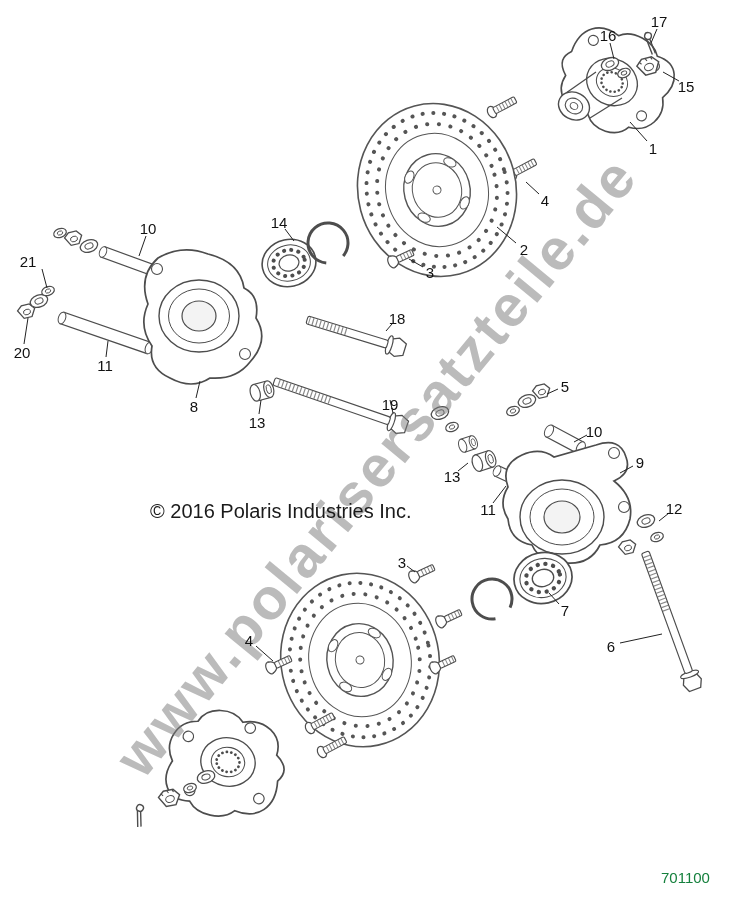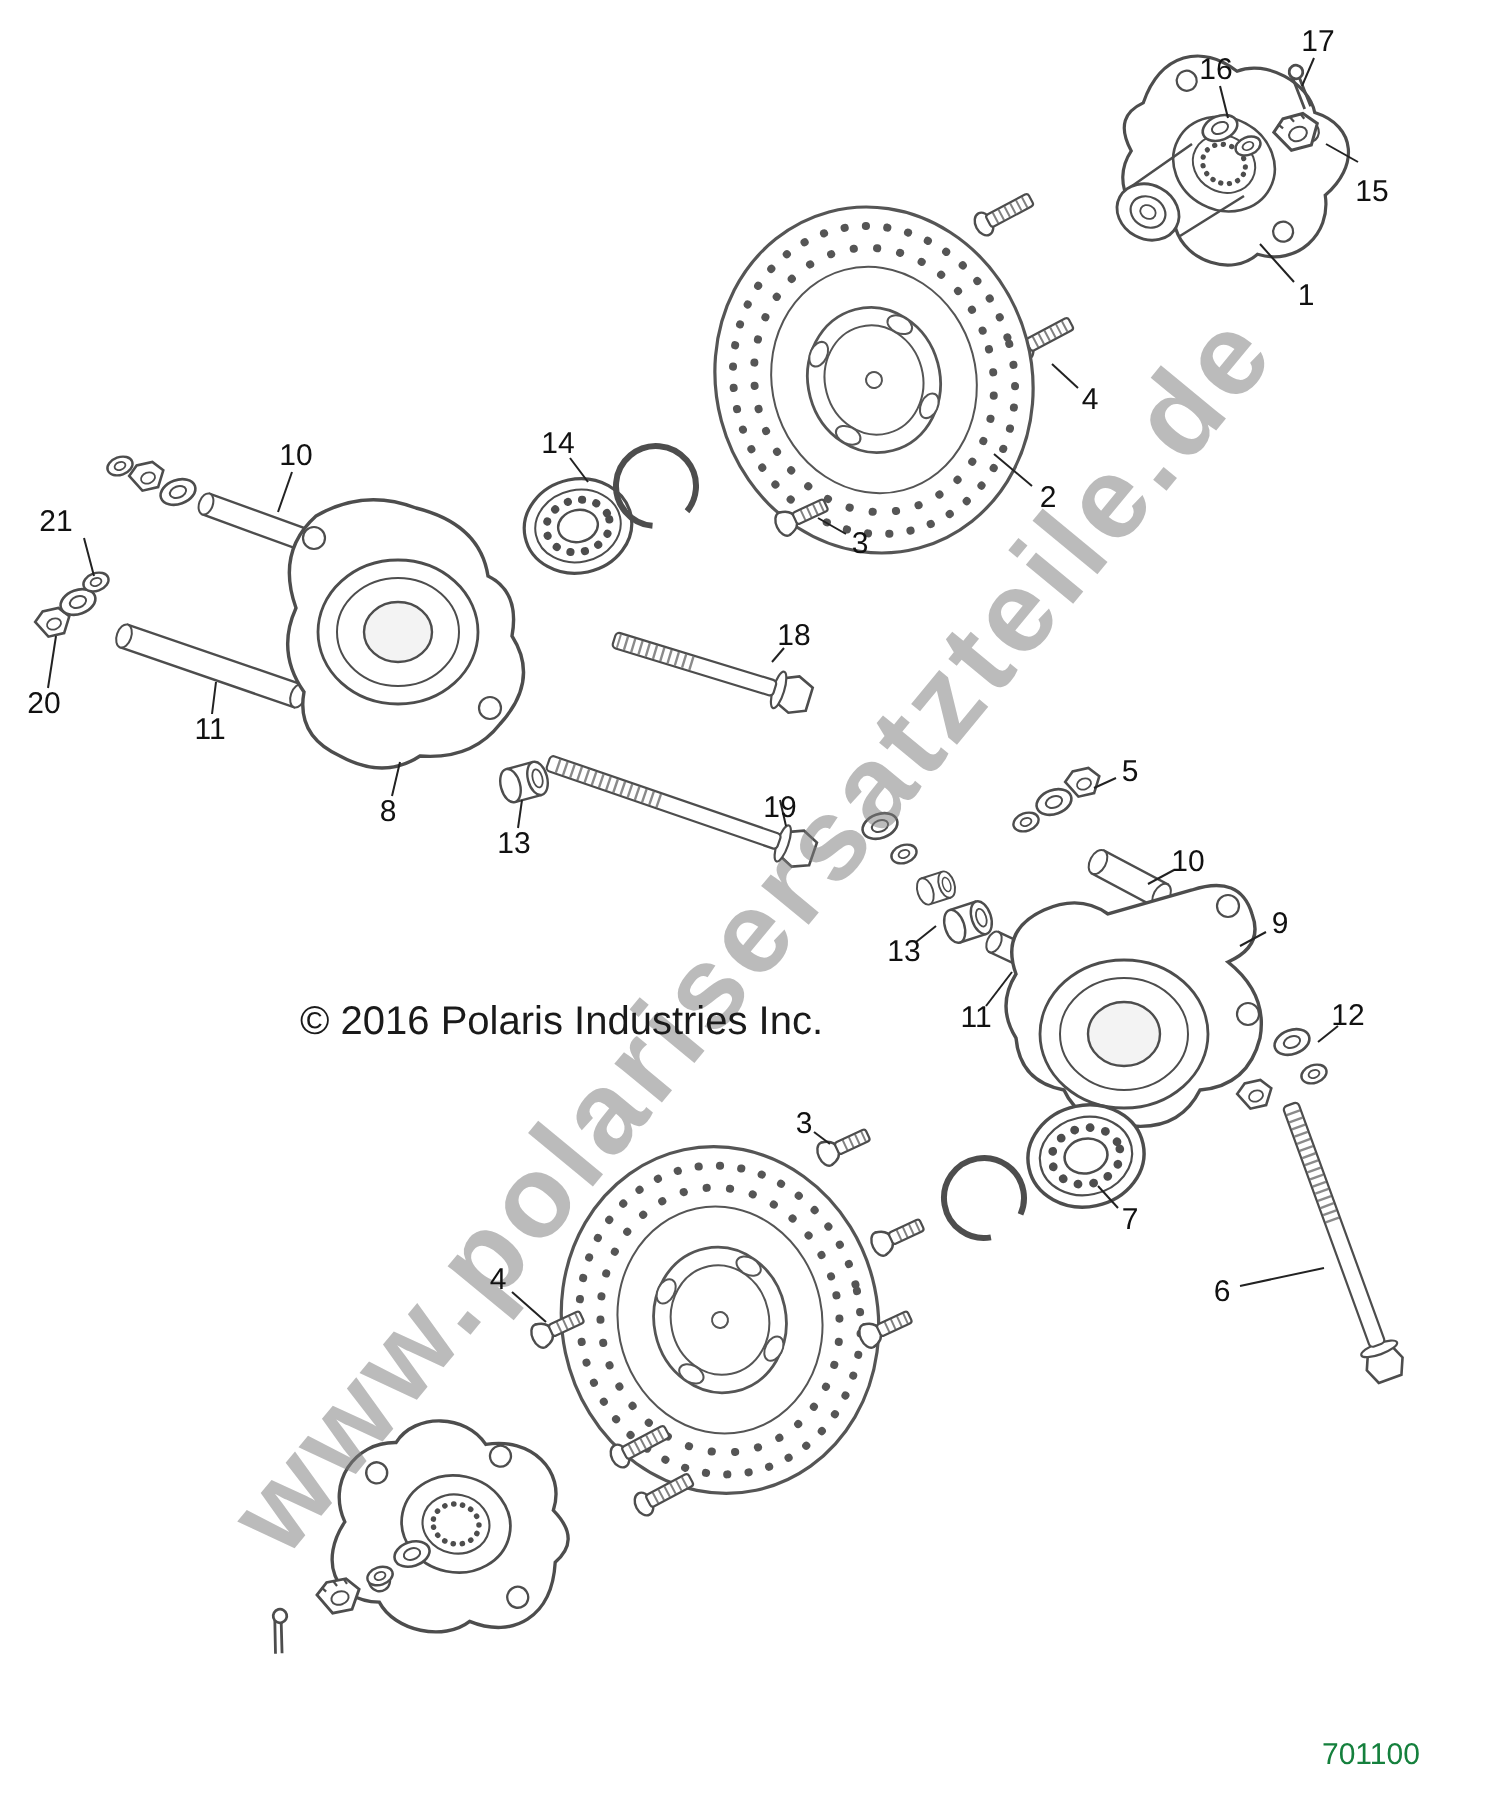--- a/index.html
+++ b/index.html
@@ -242,21 +242,21 @@
         <line x1="256" y1="646" x2="273" y2="661" stroke="#222" stroke-width="1"></line>
       </g>
   </svg>
 
   <div class="watermark">www.polarisersatzteile.de</div>
   <div class="copyright">© 2016 Polaris Industries Inc.</div>
   <div class="diagram-number">701100</div>
   <div id="callout-layer">
       <div class="callout" style="left: 659px; top: 21px; text-align: center;">17</div>
       <div class="callout" style="left: 608px; top: 35px;">16</div>
-      <div class="callout" style="left: 686px; top: 96px; text-align: right;">15</div>
+      <div class="callout" style="left: 686px; top: 86px; text-align: right;">15</div>
       <div class="callout" style="left: 653px; top: 148px;">1</div>
       <div class="callout" style="left: 545px; top: 200px;">4</div>
       <div class="callout" style="left: 524px; top: 249px;">2</div>
       <div class="callout" style="left: 430px; top: 272px;">3</div>
       <div class="callout" style="left: 148px; top: 228px;">10</div>
       <div class="callout" style="left: 279px; top: 222px;">14</div>
       <div class="callout" style="left: 28px; top: 261px;">21</div>
       <div class="callout" style="left: 22px; top: 352px;">20</div>
       <div class="callout" style="left: 105px; top: 365px;">11</div>
       <div class="callout" style="left: 194px; top: 406px;">8</div>

